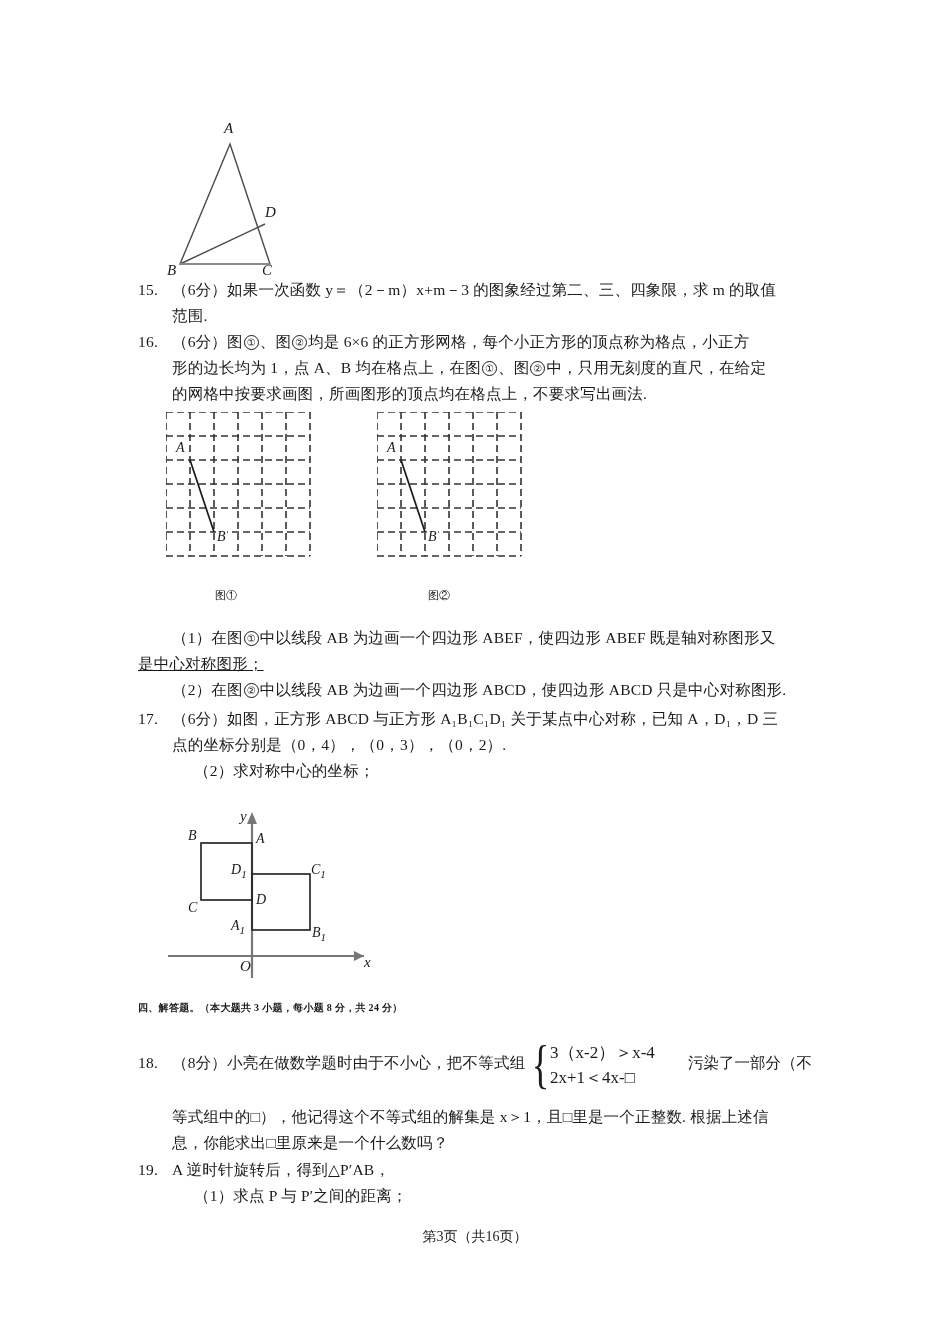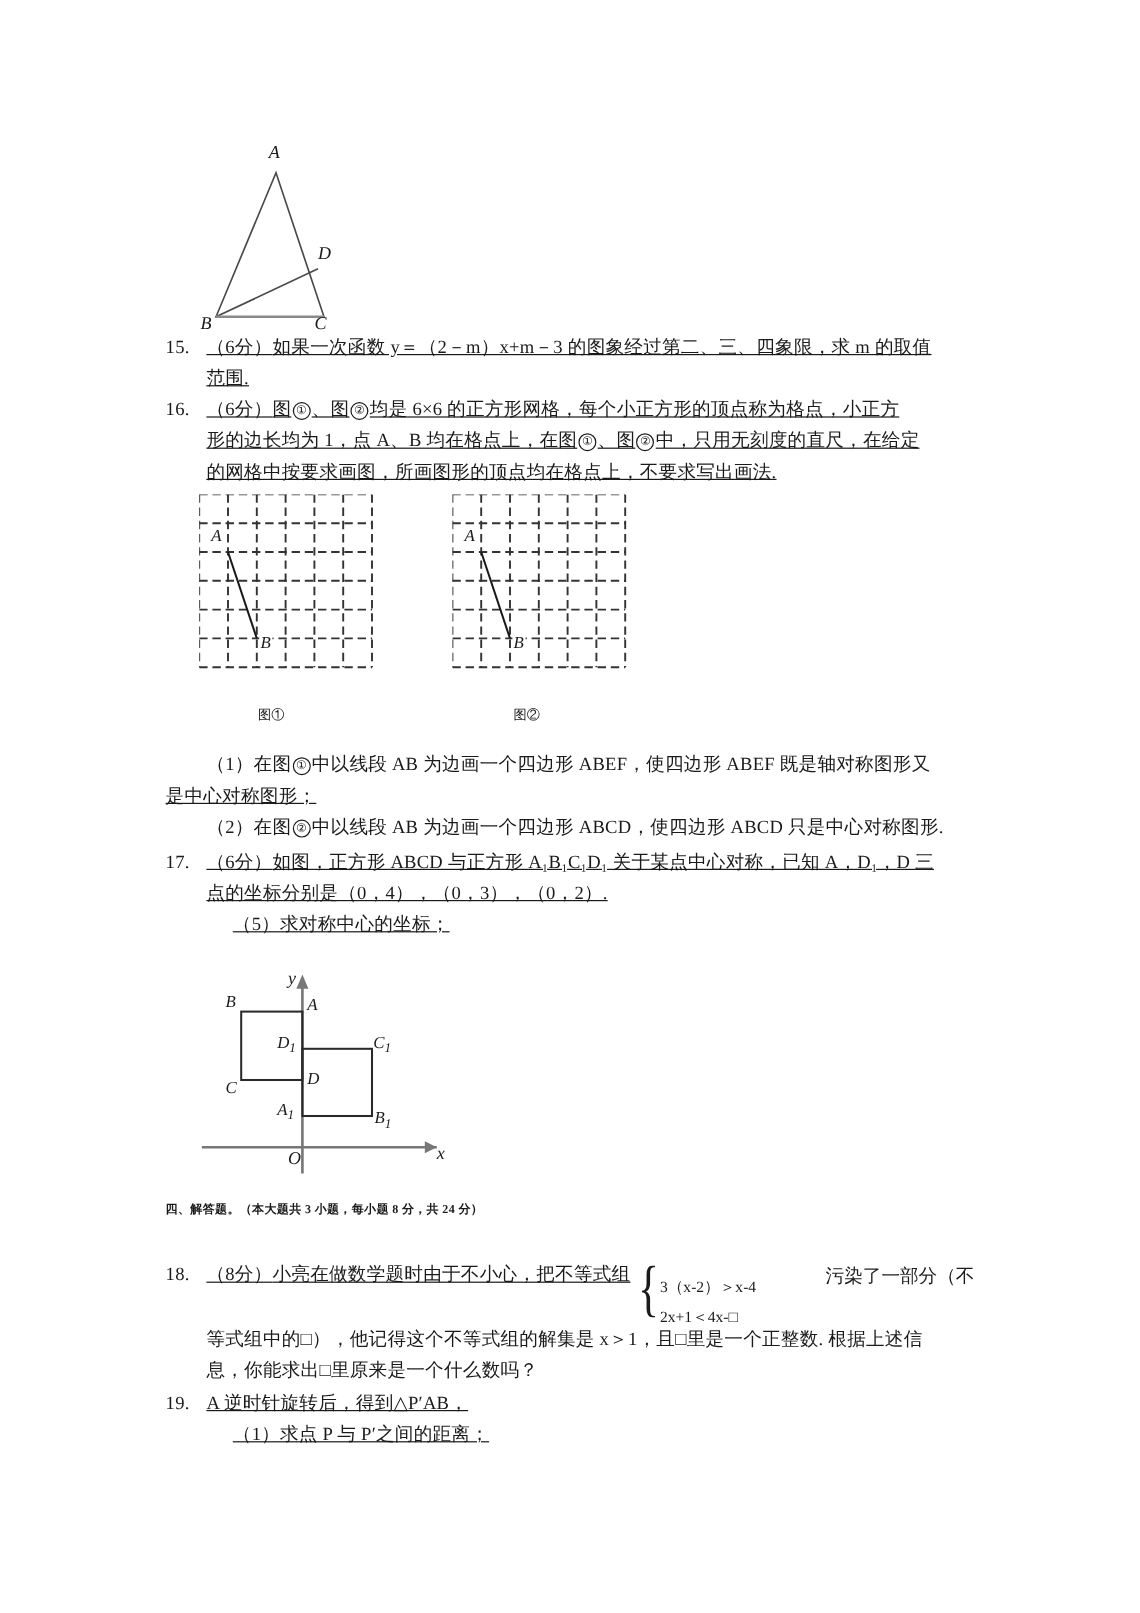--- a/index.html
+++ b/index.html
@@ -33,21 +33,20 @@
   .qnum {
     position: absolute;
     left: 0;
     top: 0;
     width: 34px;
     text-align: left;
     font-size: 15.5px;
   }
   .qbody {
     margin-left: 34px;
-    text-decoration: underline;
   }
   .sub { font-size: 11px; vertical-align: sub; font-style: italic;}
   .sec-head {
     position: absolute;
     font-weight: bold;
     font-size: 10px;
     letter-spacing: 0.3px;
   }
   .circled {
     display: inline-block;
@@ -84,23 +83,22 @@
   .brace {
     font-size: 52px;
     line-height: 46px;
     font-weight: 300;
     transform: scaleX(0.7);
     margin-right: -3px;
   }
   .ineq-rows {
     display: flex;
     flex-direction: column;
-    font-size: 13px;
+    font-size: 17px;
     line-height: 25px;
-    margin-top: 20px;
   }
   .ineq-rows span { white-space: nowrap; }
 </style>
 </head>
 <body>
 
 <div class="page">
 
   <div style="position:absolute; left:165px; top:112px; width:160px; height:172px;">
     <svg width="160" height="172" viewBox="0 0 160 172">
@@ -195,21 +193,21 @@
 
   <div class="qblock" style="left:172px; top:677px; width:660px;">
     <span>（2）在图</span><span class="circled">②</span><span>中以线段 AB 为边画一个四边形 ABCD，使四边形 ABCD 只是中心对称图形.</span>
   </div>
 
   <div class="qblock" style="left:138px; top:706px; width:685px;">
     <span class="qnum">17.</span>
     <div class="qbody">
       <div><span>（6分）</span><span>如图，正方形 ABCD 与正方形 A₁B₁C₁D₁ 关于某点中心对称，已知 A，D₁，D 三</span></div>
       <div>点的坐标分别是（0，4），（0，3），（0，2）.</div>
-      <div style="margin-left:22px;">（5）求对称中心的坐标；</div>
+      <div style="margin-left:22px;">（2）求对称中心的坐标；</div>
     </div>
   </div>
 
   <div style="position:absolute; left:168px; top:806px; width:215px; height:175px;">
     <svg width="215" height="175" viewBox="0 0 215 175">
 
       <line x1="0" y1="150" x2="196" y2="150" stroke="#777777" stroke-width="2.2"></line>
       <polygon points="196,150 186,145 186,155" fill="#777777"></polygon>
       <line x1="84" y1="172" x2="84" y2="10" stroke="#777777" stroke-width="2.2"></line>
       <polygon points="84,6 79,18 89,18" fill="#777777"></polygon>
@@ -257,14 +255,15 @@
   </div>
 
   <div class="qblock" style="left:138px; top:1157px; width:690px;">
     <span class="qnum">19.</span>
     <div class="qbody">
       <div>A 逆时针旋转后，得到△P′AB，</div>
       <div style="margin-left:22px;">（1）求点 P 与 P′之间的距离；</div>
     </div>
   </div>
 
+  <div class="footer" style="top:1228px;">第3页（共16页）</div>
 
 </div>
 
 </body></html>

